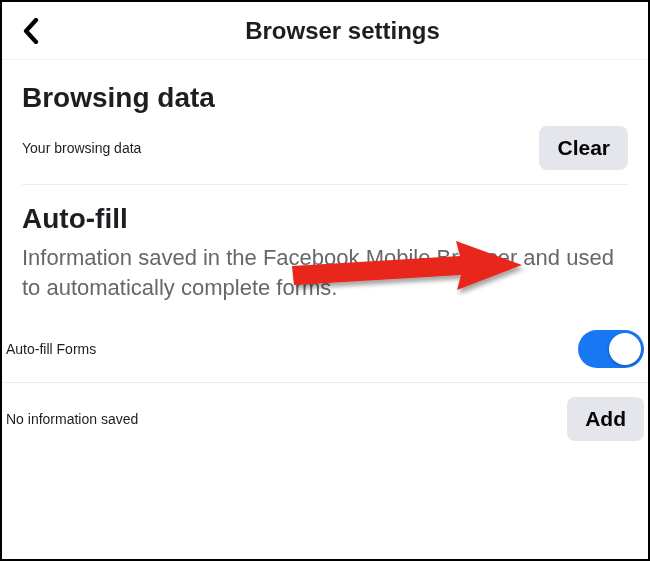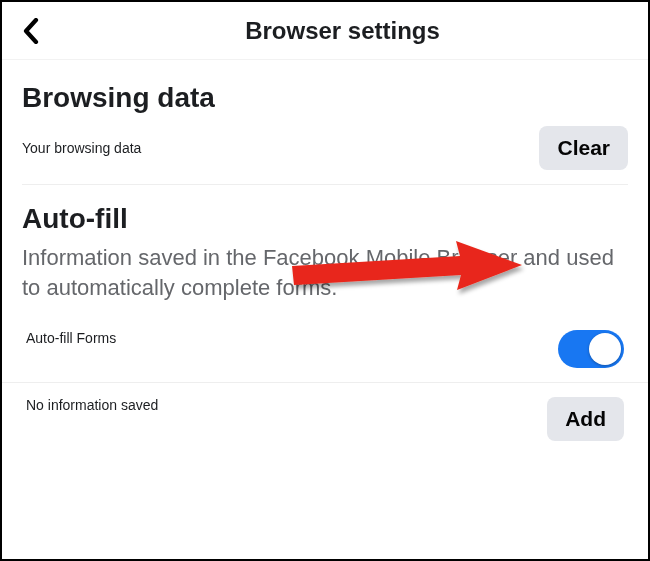--- a/index.html
+++ b/index.html
@@ -47,23 +47,23 @@
     }
     .section-desc {
       font-size:22px;
       line-height:1.35;
       color:#65676b;
       margin-bottom:14px;
     }
 
     .row {
       display:flex;
-      align-items:flex-start;
+      align-items:center;
       justify-content:space-between;
-      padding:14px 24px;
+      padding:14px 4px;
       border-bottom:1px solid #eee;
     }
     .row.no-border { border-bottom:none; }
     .row-label {
       font-size:14px;
       color:#1c1e21;
     }
     .pill-btn {
       background:#e4e6eb;
       border:none;

